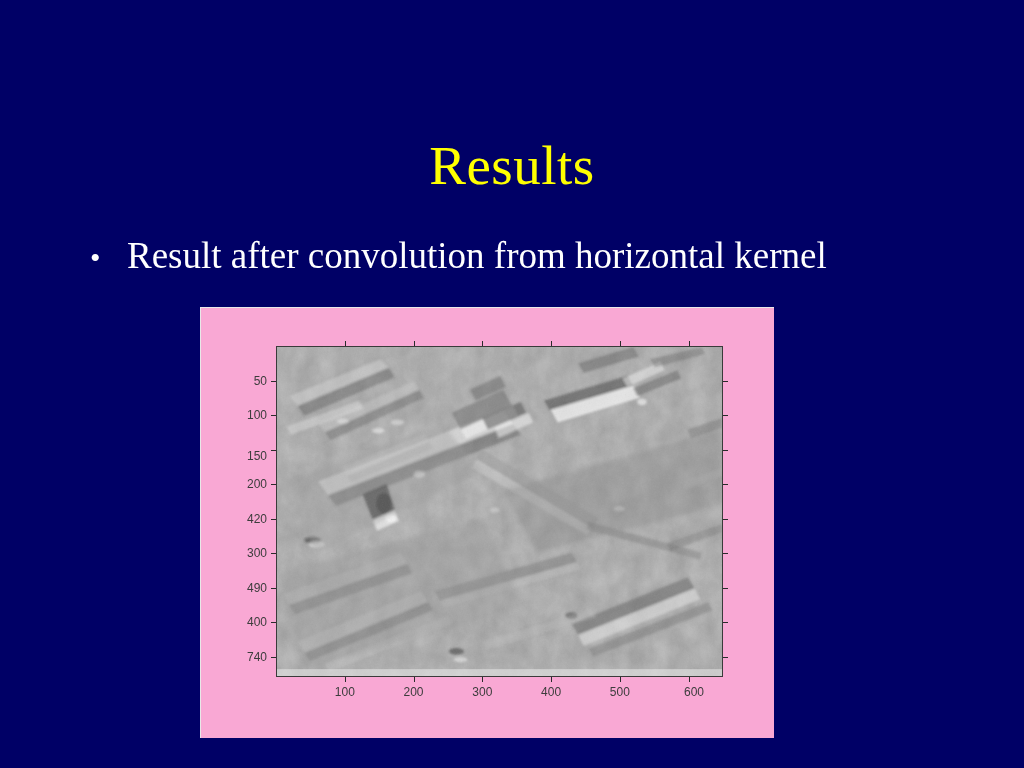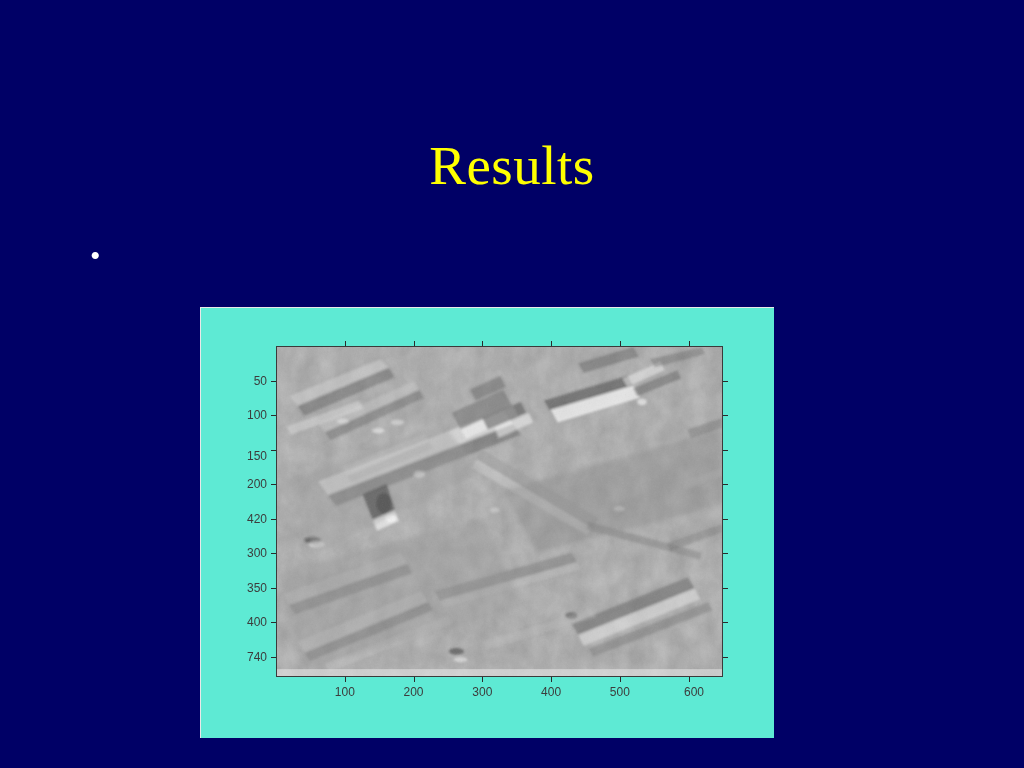--- a/index.html
+++ b/index.html
@@ -60,21 +60,21 @@
     display: inline-block;
   }
 
   
   #figure-panel {
     position: absolute;
     left: 200px;
     top: 307px;
     width: 574px;
     height: 431px;
-    background: #5eead4;
+    background: #f9a8d4;
     box-shadow: inset 1px 1px 0 #e8e8e8;
   }
 
   
   #axes-area {
     position: absolute;
     left: 76px;   
     top:  39px;   
     width: 447px; 
     height: 331px;
@@ -114,20 +114,21 @@
 </style>
 </head>
 <body>
 
 <div id="slide">
 
   <h1 id="slide-title">Results</h1>
 
   <div id="bullet-row">
     <span class="bullet-mark">•</span>
+    <span class="bullet-text">Result after convolution from horizontal kernel</span>
   </div>
 
   <div id="figure-panel">
     <div id="axes-area">
 
       <div id="raster">
         <svg viewBox="0 0 650 480" preserveAspectRatio="none" aria-hidden="true">
           <defs>
 
             <filter id="mottle" x="0" y="0" width="100%" height="100%">
@@ -272,21 +273,21 @@
       <div class="tick tick-y" style="top:172.5px"></div>
       <div class="tick tick-y-r" style="top:172.5px"></div>
       <div class="ticklabel ticklabel-y" style="top:172.5px">420</div>
 
       <div class="tick tick-y" style="top:207px"></div>
       <div class="tick tick-y-r" style="top:207px"></div>
       <div class="ticklabel ticklabel-y" style="top:207px">300</div>
 
       <div class="tick tick-y" style="top:241.5px"></div>
       <div class="tick tick-y-r" style="top:241.5px"></div>
-      <div class="ticklabel ticklabel-y" style="top:241.5px">350</div>
+      <div class="ticklabel ticklabel-y" style="top:241.5px">490</div>
 
       <div class="tick tick-y" style="top:276px"></div>
       <div class="tick tick-y-r" style="top:276px"></div>
       <div class="ticklabel ticklabel-y" style="top:276px">400</div>
 
       <div class="tick tick-y" style="top:310.5px"></div>
       <div class="tick tick-y-r" style="top:310.5px"></div>
       <div class="ticklabel ticklabel-y" style="top:310.5px">740</div>
 
       <div class="tick tick-x" style="left:68.8px"></div>

